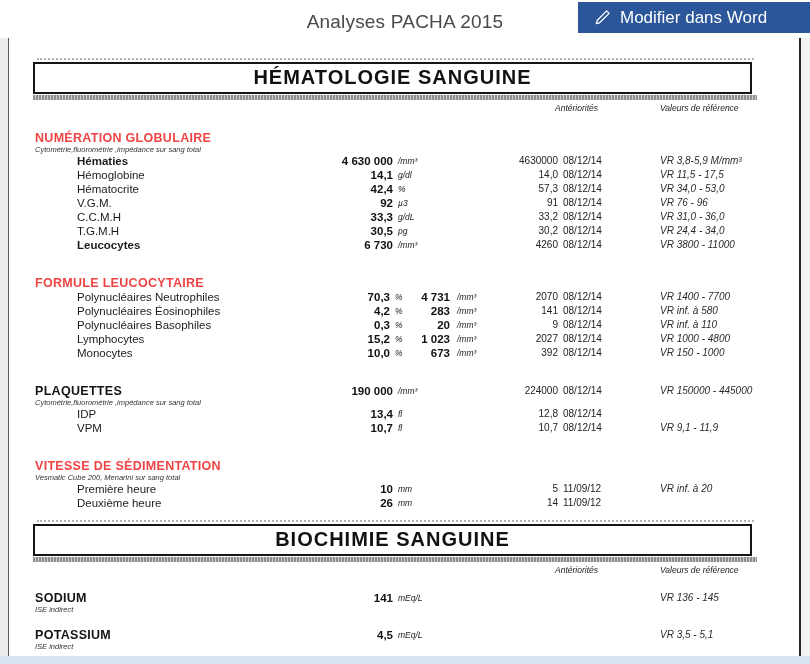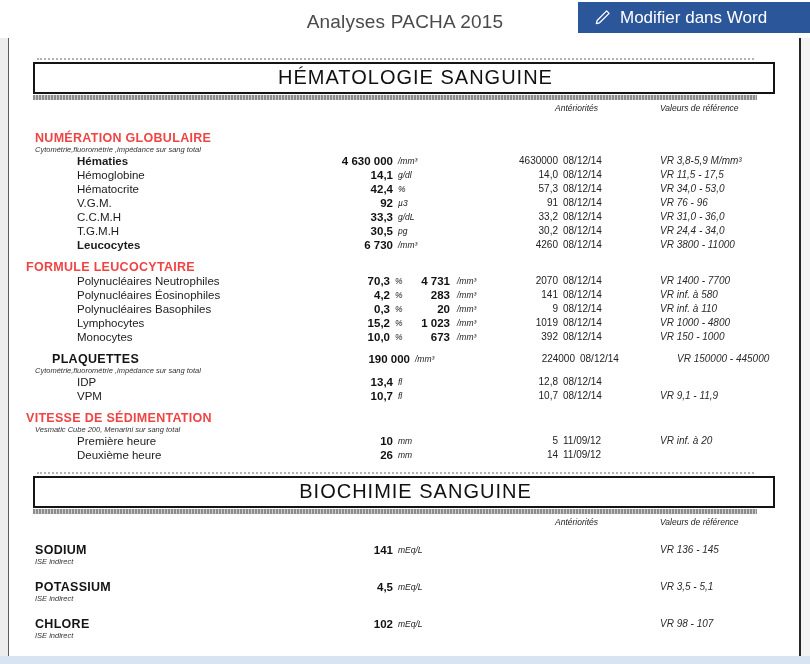--- a/index.html
+++ b/index.html
@@ -17,21 +17,21 @@
   
   .outer-left{position:absolute;left:0;top:38px;width:8px;height:618px;background:#ededed;}
   .outer-right{position:absolute;left:801px;top:38px;width:9px;height:618px;background:#f3f3f3;}
   .page{position:absolute;left:8px;top:38px;width:793px;height:618px;background:#fff;
     border-left:1px solid #5a5a5a;border-right:2px solid #262626;box-sizing:border-box;
     padding-top:20px;}
   .bottom-strip{position:absolute;left:0;top:656px;width:810px;height:8px;background:#d9e4f2;}
   
   .dash-top{height:0;border-top:2px dotted #b3b3b3;margin:0 45px 2px 28px;}
   .banner{margin-left:24px;width:715px;border:2px solid #141414;height:28px;line-height:27px;
-    text-align:center;font-size:20px;font-weight:normal;letter-spacing:1px;color:#111;padding-left:23px;}
+    text-align:center;font-size:20px;font-weight:bold;letter-spacing:1px;color:#111;}
   .banner-shadow{margin-left:24px;width:724px;height:5px;margin-top:1px;
     background:repeating-linear-gradient(90deg,#8d8d8d 0 2px,#cdcdcd 2px 3px);}
   .colheads{position:relative;height:12px;margin-top:3px;font-size:8.5px;font-style:italic;color:#222;}
   .ch-ant{position:absolute;left:546px;top:0;}
   .ch-vr{position:absolute;left:651px;top:0;}
   .group-title{font-size:12.5px;font-weight:bold;letter-spacing:.3px;padding-left:26px;
     height:14px;line-height:14px;color:#ef4444;}
   .method{font-size:7.5px;font-style:italic;color:#333;padding-left:26px;height:9px;line-height:9px;}
   .row{display:grid;height:14px;line-height:14px;font-size:11.5px;}
   .row.a{grid-template-columns:320px 64px 90px 75px 75px auto;}
@@ -39,21 +39,21 @@
   .lbl{padding-left:68px;white-space:nowrap;color:#1c1c1c;}
   .lbl.bold{font-weight:bold;}
   .lbl.ttl{padding-left:26px;font-weight:bold;font-size:12.5px;letter-spacing:.3px;color:#141414;}
   .val{text-align:right;font-weight:bold;white-space:nowrap;color:#111;}
   .unit{padding-left:5px;font-size:8.5px;font-style:italic;color:#222;white-space:nowrap;}
   .row.b .unit{padding-left:7px;}
   .pctu{padding-left:5px;font-size:8.5px;font-style:italic;color:#222;}
   .ant{text-align:right;font-size:10px;color:#222;white-space:nowrap;}
   .date{padding-left:5px;font-size:10px;color:#222;white-space:nowrap;}
   .vr{padding-left:27px;font-size:10px;font-style:italic;color:#2a2a2a;white-space:nowrap;}
-  .mt16{margin-top:16px;}.mt12{margin-top:8px;padding-left:17px;}.mt10{margin-top:10px;}
+  .mt16{margin-top:16px;}.mt12{margin-top:24px;}.mt10{margin-top:10px;}
   .analyte{margin-top:14px;}
 </style>
 </head>
 <body>
 
 <div class="doc-title">Analyses PACHA 2015</div>
 
 <button class="edit-btn">
   <span class="pencil">
     <svg width="17" height="17" viewBox="0 0 16 16">
@@ -166,21 +166,21 @@
     <span class="ant">9</span>
     <span class="date">08/12/14</span>
     <span class="vr">VR inf. à 110</span>
   </div>
   <div class="row b">
     <span class="lbl">Lymphocytes</span>
     <span class="val">15,2</span>
     <span class="pctu">%</span>
     <span class="val">1 023</span>
     <span class="unit">/mm³</span>
-    <span class="ant">1019</span>
+    <span class="ant">2027</span>
     <span class="date">08/12/14</span>
     <span class="vr">VR 1000 - 4800</span>
   </div>
   <div class="row b">
     <span class="lbl">Monocytes</span>
     <span class="val">10,0</span>
     <span class="pctu">%</span>
     <span class="val">673</span>
     <span class="unit">/mm³</span>
     <span class="ant">392</span>

